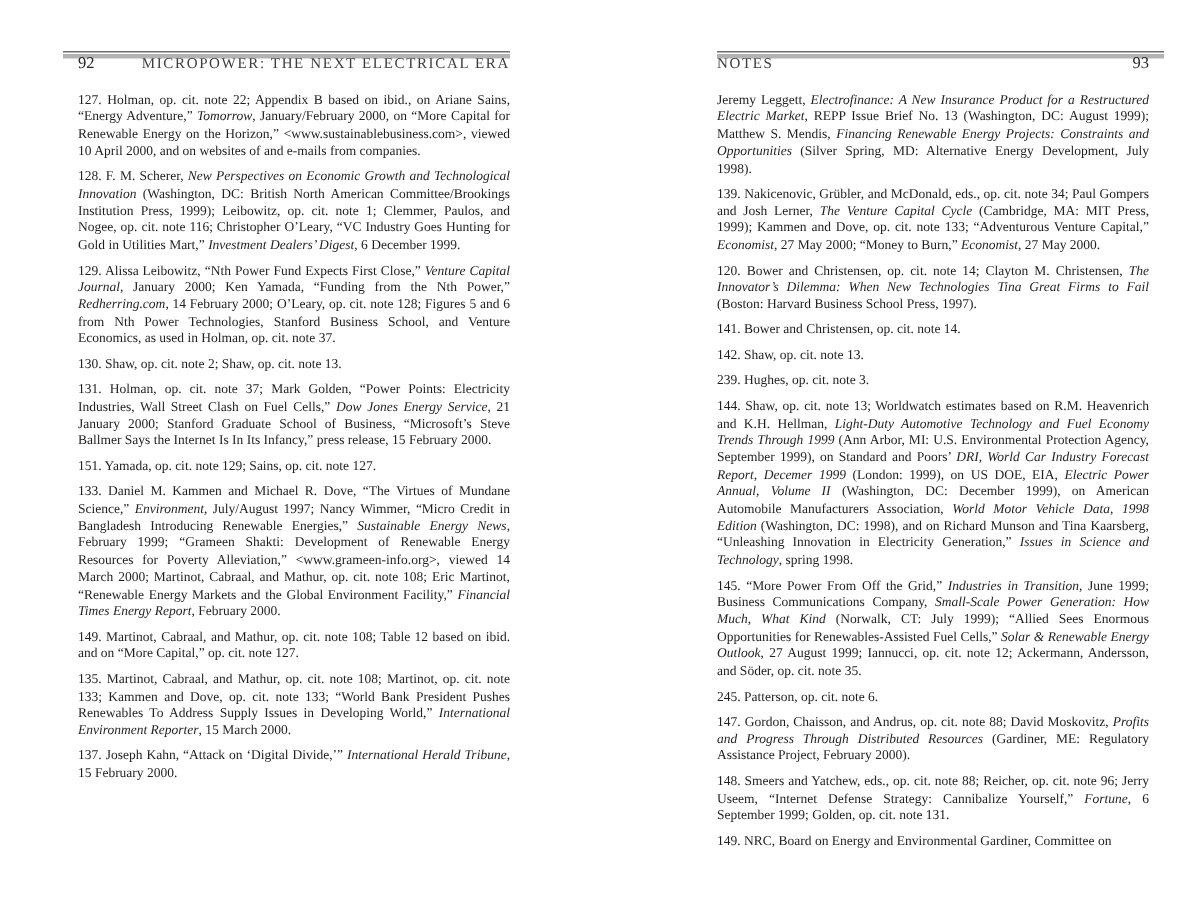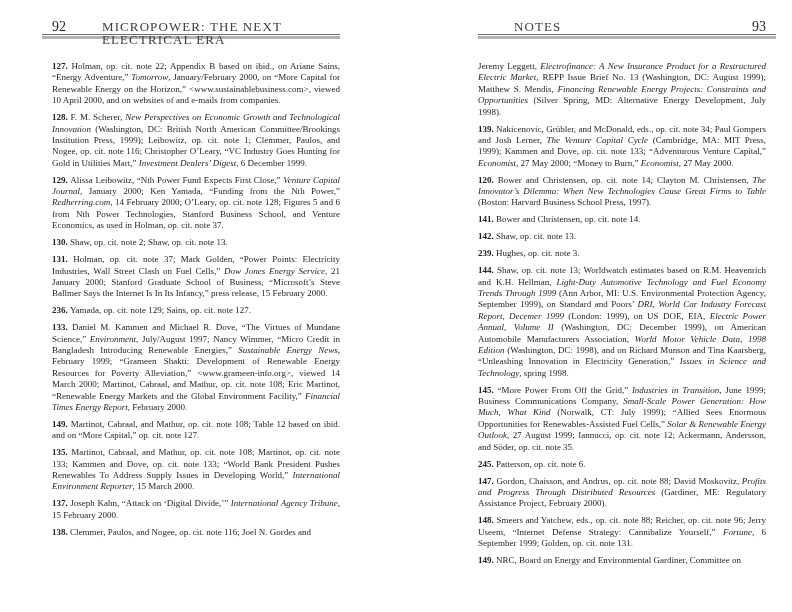--- a/index.html
+++ b/index.html
@@ -23,50 +23,50 @@
   .page-left  { left: 52px; }
   .page-right { left: 478px; }
 
   .page-header {
     display: flex;
     justify-content: space-between;
     align-items: baseline;
     height: 13px;
   }
   .folio {
-    font-size: 14px;
+    font-size: 11px;
     line-height: 13px;
     color: #262626;
+    margin-top: 16px;
   }
   .running-head {
-    font-size: 13px;
+    font-size: 10px;
     line-height: 13px;
     letter-spacing: 1.1px;
     color: #3d3d3d;
-    margin-left: 36px;
   }
   .header-rule { margin-top: 1px; }
   .page-left  .header-rule { margin-left: -10px; }
   .page-right .header-rule { margin-right: -10px; }
   .header-rule .rule-thin  { height: 1px; background: #6f6f6f; }
   .header-rule .rule-thick { height: 3px; background: #b3b3b3; margin-top: 1px; }
 
   .notes-column {
     margin-top: 22px;
     font-size: 9px;
     line-height: 11.4px;
     text-align: justify;
     hyphens: none;
   }
   .note {
     margin: 0 0 5.5px 0;
   }
   .note:last-child { margin-bottom: 0; }
   .note-num {
-    font-weight: 700;
+    font-weight: 400;
   }
   .note i { font-style: italic; }
 </style>
 </head>
 <body>
 
 <div class="page page-left">
   <div class="page-header">
     <span class="folio">92</span>
     <span class="running-head">MICROPOWER: THE NEXT ELECTRICAL ERA</span>
@@ -74,42 +74,41 @@
   <div class="header-rule">
     <div class="rule-thin"></div>
     <div class="rule-thick"></div>
   </div>
   <div class="notes-column">
       <p class="note"><span class="note-num">127. </span><span>Holman, op. cit. note 22; Appendix B based on ibid., on Ariane Sains, “Energy Adventure,” </span><i>Tomorrow</i><span>, January/February 2000, on “More Capital for Renewable Energy on the Horizon,” &lt;www.sustainablebusiness.com&gt;, viewed 10 April 2000, and on websites of and e-mails from companies.</span></p>
       <p class="note"><span class="note-num">128. </span><span>F. M. Scherer, </span><i>New Perspectives on Economic Growth and Technological Innovation</i><span> (Washington, DC: British North American Committee/Brookings Institution Press, 1999); Leibowitz, op. cit. note 1; Clemmer, Paulos, and Nogee, op. cit. note 116; Christopher O’Leary, “VC Industry Goes Hunting for Gold in Utilities Mart,” </span><i>Investment Dealers’ Digest</i><span>, 6 December 1999.</span></p>
       <p class="note"><span class="note-num">129. </span><span>Alissa Leibowitz, “Nth Power Fund Expects First Close,” </span><i>Venture Capital Journal</i><span>, January 2000; Ken Yamada, “Funding from the Nth Power,” </span><i>Redherring.com</i><span>, 14 February 2000; O’Leary, op. cit. note 128; Figures 5 and 6 from Nth Power Technologies, Stanford Business School, and Venture Economics, as used in Holman, op. cit. note 37.</span></p>
       <p class="note"><span class="note-num">130. </span><span>Shaw, op. cit. note 2; Shaw, op. cit. note 13.</span></p>
       <p class="note"><span class="note-num">131. </span><span>Holman, op. cit. note 37; Mark Golden, “Power Points: Electricity Industries, Wall Street Clash on Fuel Cells,” </span><i>Dow Jones Energy Service</i><span>, 21 January 2000; Stanford Graduate School of Business, “Microsoft’s Steve Ballmer Says the Internet Is In Its Infancy,” press release, 15 February 2000.</span></p>
-      <p class="note"><span class="note-num">236. </span><span>Yamada, op. cit. note 129; Sains, op. cit. note 127.</span></p>
+      <p class="note"><span class="note-num">151. </span><span>Yamada, op. cit. note 129; Sains, op. cit. note 127.</span></p>
       <p class="note"><span class="note-num">133. </span><span>Daniel M. Kammen and Michael R. Dove, “The Virtues of Mundane Science,” </span><i>Environment</i><span>, July/August 1997; Nancy Wimmer, “Micro Credit in Bangladesh Introducing Renewable Energies,” </span><i>Sustainable Energy News</i><span>, February 1999; “Grameen Shakti: Development of Renewable Energy Resources for Poverty Alleviation,” &lt;www.grameen-info.org&gt;, viewed 14 March 2000; Martinot, Cabraal, and Mathur, op. cit. note 108; Eric Martinot, “Renewable Energy Markets and the Global Environment Facility,” </span><i>Financial Times Energy Report</i><span>, February 2000.</span></p>
       <p class="note"><span class="note-num">149. </span><span>Martinot, Cabraal, and Mathur, op. cit. note 108; Table 12 based on ibid. and on “More Capital,” op. cit. note 127.</span></p>
       <p class="note"><span class="note-num">135. </span><span>Martinot, Cabraal, and Mathur, op. cit. note 108; Martinot, op. cit. note 133; Kammen and Dove, op. cit. note 133; “World Bank President Pushes Renewables To Address Supply Issues in Developing World,” </span><i>International Environment Reporter</i><span>, 15 March 2000.</span></p>
-      <p class="note"><span class="note-num">137. </span><span>Joseph Kahn, “Attack on ‘Digital Divide,’” </span><i>International Agency Tribune</i><span>, 15 February 2000.</span></p>
-      <p class="note"><span class="note-num">138. </span><span>Clemmer, Paulos, and Nogee, op. cit. note 116; Joel N. Gordes and</span></p>
+      <p class="note"><span class="note-num">137. </span><span>Joseph Kahn, “Attack on ‘Digital Divide,’” </span><i>International Herald Tribune</i><span>, 15 February 2000.</span></p>
     </div>
 </div>
 
 <div class="page page-right">
   <div class="page-header">
     <span class="running-head">NOTES</span>
     <span class="folio">93</span>
   </div>
   <div class="header-rule">
     <div class="rule-thin"></div>
     <div class="rule-thick"></div>
   </div>
   <div class="notes-column">
       <p class="note"><span>Jeremy Leggett, </span><i>Electrofinance: A New Insurance Product for a Restructured Electric Market</i><span>, REPP Issue Brief No. 13 (Washington, DC: August 1999); Matthew S. Mendis, </span><i>Financing Renewable Energy Projects: Constraints and Opportunities</i><span> (Silver Spring, MD: Alternative Energy Development, July 1998).</span></p>
       <p class="note"><span class="note-num">139. </span><span>Nakicenovic, Grübler, and McDonald, eds., op. cit. note 34; Paul Gompers and Josh Lerner, </span><i>The Venture Capital Cycle</i><span> (Cambridge, MA: MIT Press, 1999); Kammen and Dove, op. cit. note 133; “Adventurous Venture Capital,” </span><i>Economist</i><span>, 27 May 2000; “Money to Burn,” </span><i>Economist</i><span>, 27 May 2000.</span></p>
-      <p class="note"><span class="note-num">120. </span><span>Bower and Christensen, op. cit. note 14; Clayton M. Christensen, </span><i>The Innovator’s Dilemma: When New Technologies Cause Great Firms to Table</i><span> (Boston: Harvard Business School Press, 1997).</span></p>
+      <p class="note"><span class="note-num">120. </span><span>Bower and Christensen, op. cit. note 14; Clayton M. Christensen, </span><i>The Innovator’s Dilemma: When New Technologies Tina Great Firms to Fail</i><span> (Boston: Harvard Business School Press, 1997).</span></p>
       <p class="note"><span class="note-num">141. </span><span>Bower and Christensen, op. cit. note 14.</span></p>
       <p class="note"><span class="note-num">142. </span><span>Shaw, op. cit. note 13.</span></p>
       <p class="note"><span class="note-num">239. </span><span>Hughes, op. cit. note 3.</span></p>
       <p class="note"><span class="note-num">144. </span><span>Shaw, op. cit. note 13; Worldwatch estimates based on R.M. Heavenrich and K.H. Hellman, </span><i>Light-Duty Automotive Technology and Fuel Economy Trends Through 1999</i><span> (Ann Arbor, MI: U.S. Environmental Protection Agency, September 1999), on Standard and Poors’ </span><i>DRI, World Car Industry Forecast Report, Decemer 1999</i><span> (London: 1999), on US DOE, EIA, </span><i>Electric Power Annual, Volume II</i><span> (Washington, DC: December 1999), on American Automobile Manufacturers Association, </span><i>World Motor Vehicle Data, 1998 Edition</i><span> (Washington, DC: 1998), and on Richard Munson and Tina Kaarsberg, “Unleashing Innovation in Electricity Generation,” </span><i>Issues in Science and Technology</i><span>, spring 1998.</span></p>
       <p class="note"><span class="note-num">145. </span><span>“More Power From Off the Grid,” </span><i>Industries in Transition</i><span>, June 1999; Business Communications Company, </span><i>Small-Scale Power Generation: How Much, What Kind</i><span> (Norwalk, CT: July 1999); “Allied Sees Enormous Opportunities for Renewables-Assisted Fuel Cells,” </span><i>Solar &amp; Renewable Energy Outlook</i><span>, 27 August 1999; Iannucci, op. cit. note 12; Ackermann, Andersson, and Söder, op. cit. note 35.</span></p>
       <p class="note"><span class="note-num">245. </span><span>Patterson, op. cit. note 6.</span></p>
       <p class="note"><span class="note-num">147. </span><span>Gordon, Chaisson, and Andrus, op. cit. note 88; David Moskovitz, </span><i>Profits and Progress Through Distributed Resources</i><span> (Gardiner, ME: Regulatory Assistance Project, February 2000).</span></p>
       <p class="note"><span class="note-num">148. </span><span>Smeers and Yatchew, eds., op. cit. note 88; Reicher, op. cit. note 96; Jerry Useem, “Internet Defense Strategy: Cannibalize Yourself,” </span><i>Fortune</i><span>, 6 September 1999; Golden, op. cit. note 131.</span></p>
       <p class="note"><span class="note-num">149. </span><span>NRC, Board on Energy and Environmental Gardiner, Committee on</span></p>
     </div>

